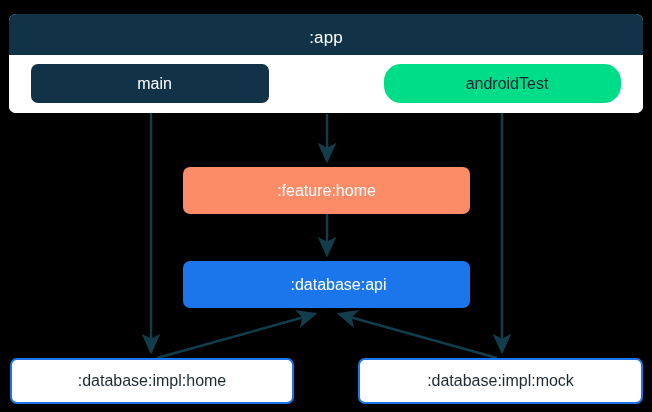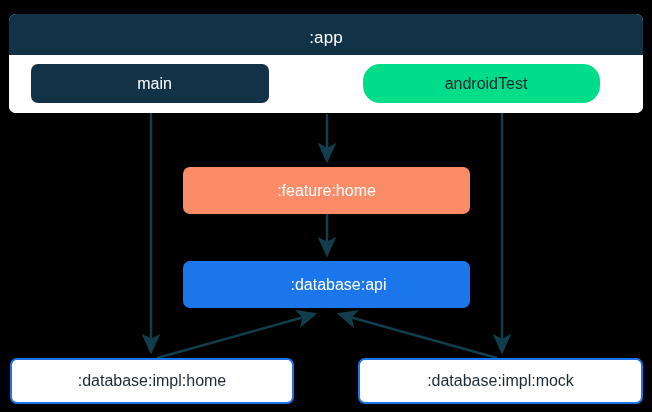--- a/index.html
+++ b/index.html
@@ -87,21 +87,21 @@
     font-size: 16px;
     padding-left: 9px;
   }
   #node-main {
     left: 22px;
     width: 238px;
     background: #123347;
     color: #ffffff;
   }
   #node-androidtest {
-    left: 354px;
+    left: 375px;
     width: 237px;
     background: #00dd88;
     color: #0b2430;
     border-radius: 17px;
   }
 
   
   #node-feature-home {
     left: 183px;
     top: 167px;

